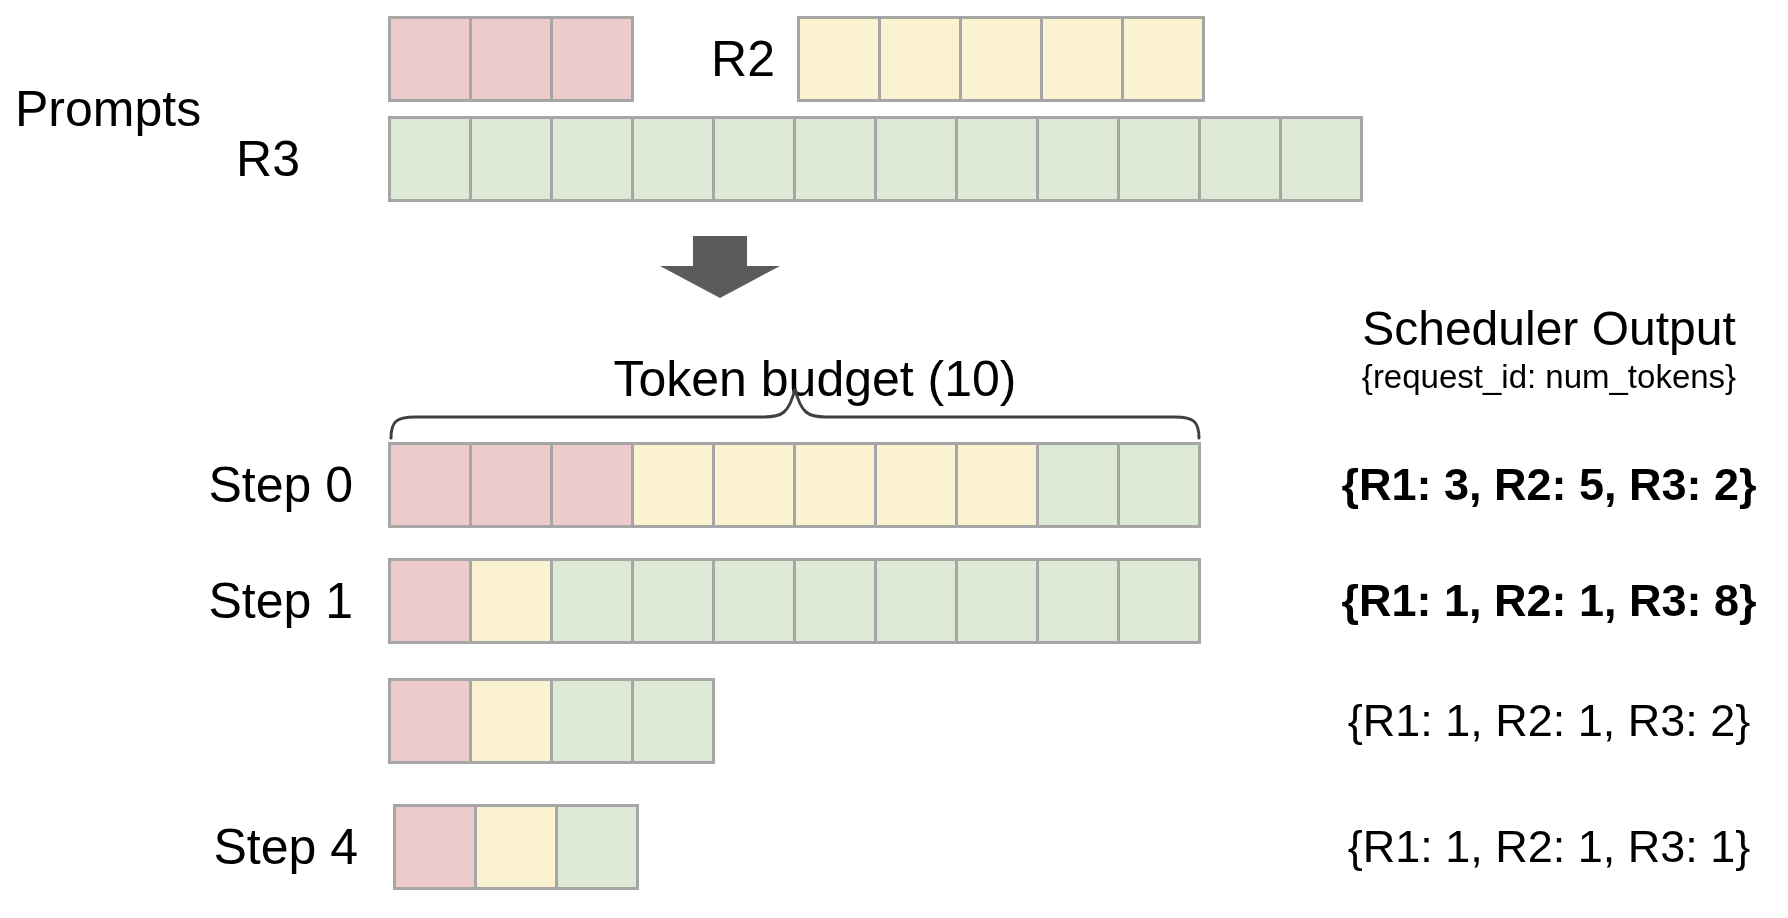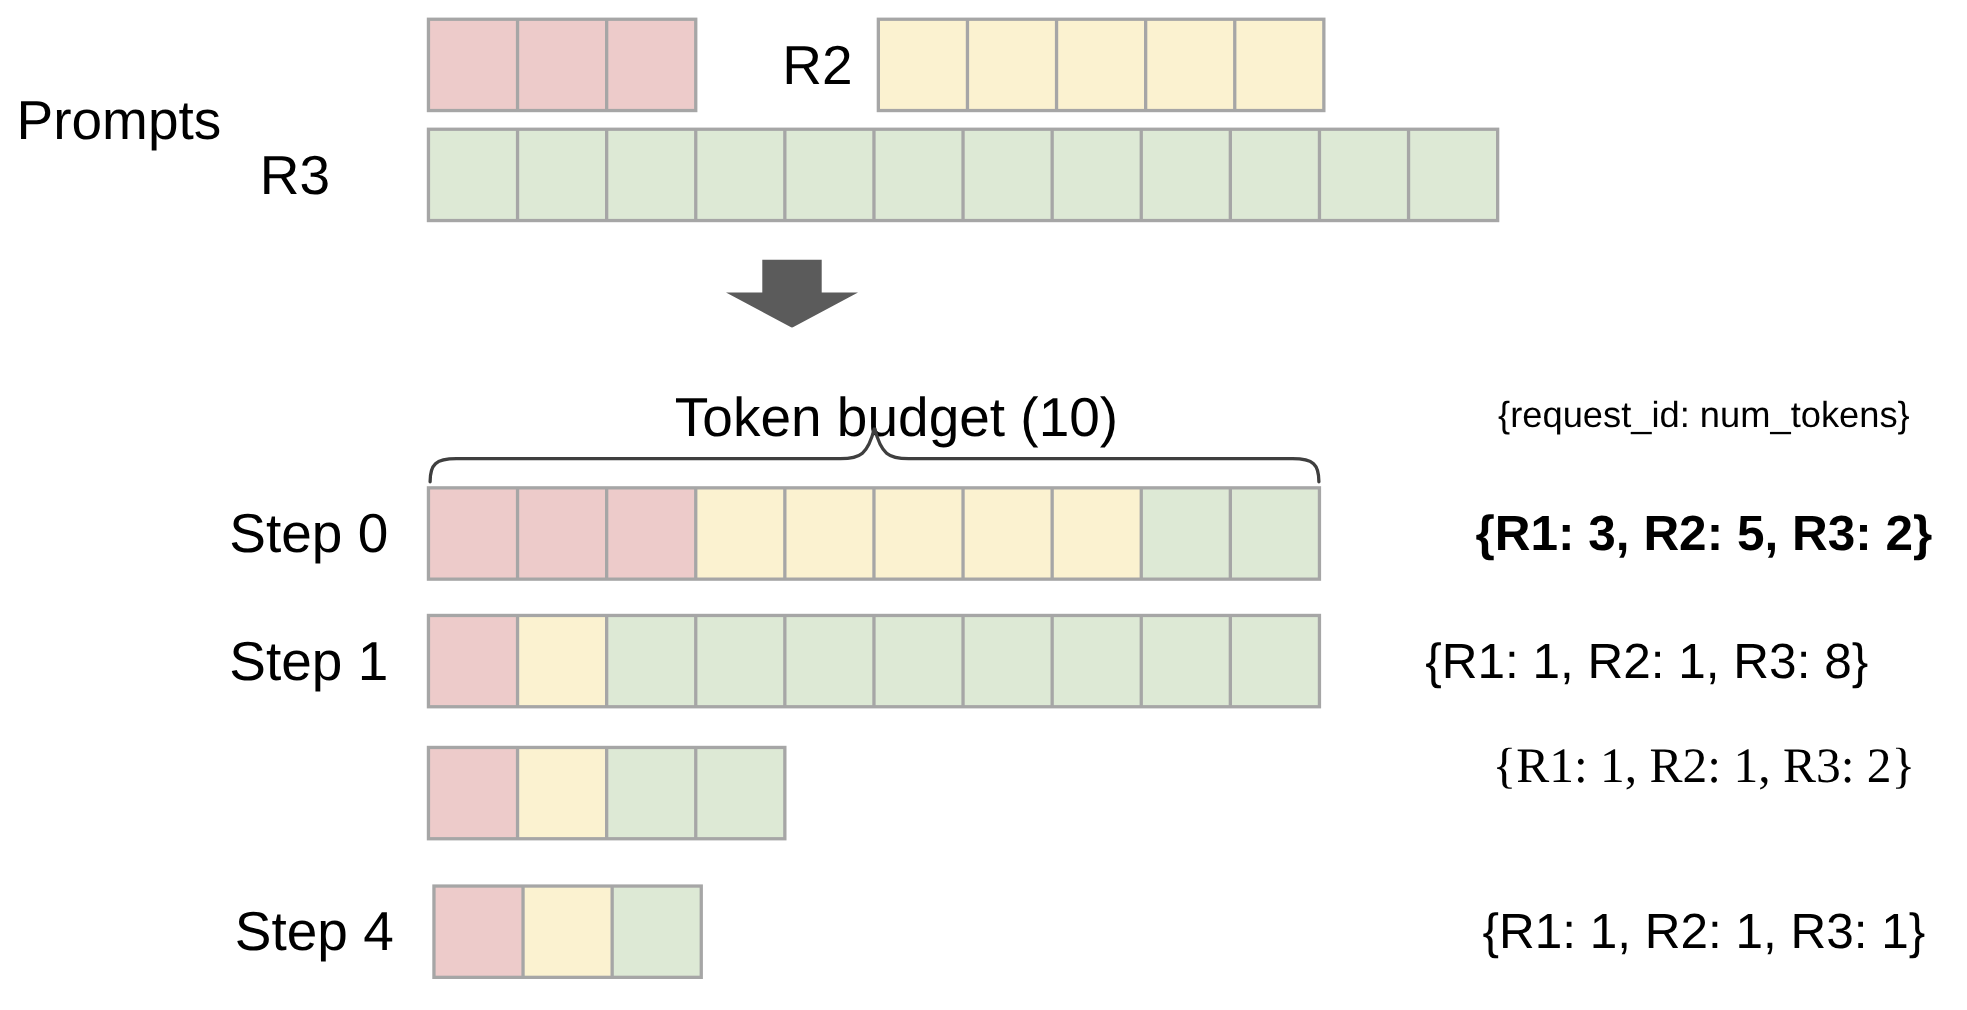--- a/index.html
+++ b/index.html
@@ -92,20 +92,21 @@
   </div>
 
   <div class="abs lbl center budget-lbl" style="left:510px; top:325px; width:610px; height:52px;margin-top:28px;">Token budget (10)</div>
 
   <div class="abs brace-icon" style="left:388px; top:384px; width:814px; height:56px;">
     <svg width="814" height="56" viewBox="0 0 814 56">
       <path d="M3,54 C3,38 8,33 27,33 L376,33 C394,33 401,29 407,5 C413,29 420,33 438,33 L787,33 C806,33 811,38 811,54" fill="none" stroke="currentColor" stroke-width="3" stroke-linecap="round"></path>
     </svg>
   </div>
 
+  <div class="abs lbl center sched-title" style="left:1310px; top:303px; width:478px; height:52px;">Scheduler Output</div>
   <div class="abs lbl center sched-sub" style="left:1310px; top:357px; width:478px; height:40px;">{request_id: num_tokens}</div>
 
   <div class="abs lbl right" style="left:130px; top:442px; width:223px; height:86px;">Step 0</div>
   <div class="abs cell-row" style="left:388px; top:442px;">
       <div class="cell" style="background: rgb(237, 203, 202);"></div>
       <div class="cell" style="background: rgb(237, 203, 202);"></div>
       <div class="cell" style="background: rgb(237, 203, 202);"></div>
       <div class="cell" style="background: rgb(251, 242, 208);"></div>
       <div class="cell" style="background: rgb(251, 242, 208);"></div>
       <div class="cell" style="background: rgb(251, 242, 208);"></div>
@@ -122,29 +123,29 @@
       <div class="cell" style="background: rgb(251, 242, 208);"></div>
       <div class="cell" style="background: rgb(221, 233, 213);"></div>
       <div class="cell" style="background: rgb(221, 233, 213);"></div>
       <div class="cell" style="background: rgb(221, 233, 213);"></div>
       <div class="cell" style="background: rgb(221, 233, 213);"></div>
       <div class="cell" style="background: rgb(221, 233, 213);"></div>
       <div class="cell" style="background: rgb(221, 233, 213);"></div>
       <div class="cell" style="background: rgb(221, 233, 213);"></div>
       <div class="cell" style="background: rgb(221, 233, 213);"></div>
     </div>
-  <div class="abs lbl center step-out" style="left:1258px; top:558px; width:478px; height:86px;">{R1: 1, R2: 1, R3: 8}</div>
+  <div class="abs lbl center step-out" style="left:1310px; top:558px; width:478px; height:86px;font-weight:bold;">{R1: 1, R2: 1, R3: 8}</div>
 
   <div class="abs cell-row" style="left:388px; top:678px;">
       <div class="cell" style="background: rgb(237, 203, 202);"></div>
       <div class="cell" style="background: rgb(251, 242, 208);"></div>
       <div class="cell" style="background: rgb(221, 233, 213);"></div>
       <div class="cell" style="background: rgb(221, 233, 213);"></div>
     </div>
-  <div class="abs lbl center step-out" style="left:1310px; top:654px; width:478px; height:86px;font-family:Liberation Serif, serif;">{R1: 1, R2: 1, R3: 2}</div>
+  <div class="abs lbl center step-out" style="left:1310px; top:678px; width:478px; height:86px;">{R1: 1, R2: 1, R3: 2}</div>
 
   <div class="abs lbl right" style="left:135px; top:804px; width:223px; height:86px;">Step 4</div>
   <div class="abs cell-row" style="left:393px; top:804px;">
       <div class="cell" style="background: rgb(237, 203, 202);"></div>
       <div class="cell" style="background: rgb(251, 242, 208);"></div>
       <div class="cell" style="background: rgb(221, 233, 213);"></div>
     </div>
   <div class="abs lbl center step-out" style="left:1310px; top:804px; width:478px; height:86px;">{R1: 1, R2: 1, R3: 1}</div>
 
 </div>

